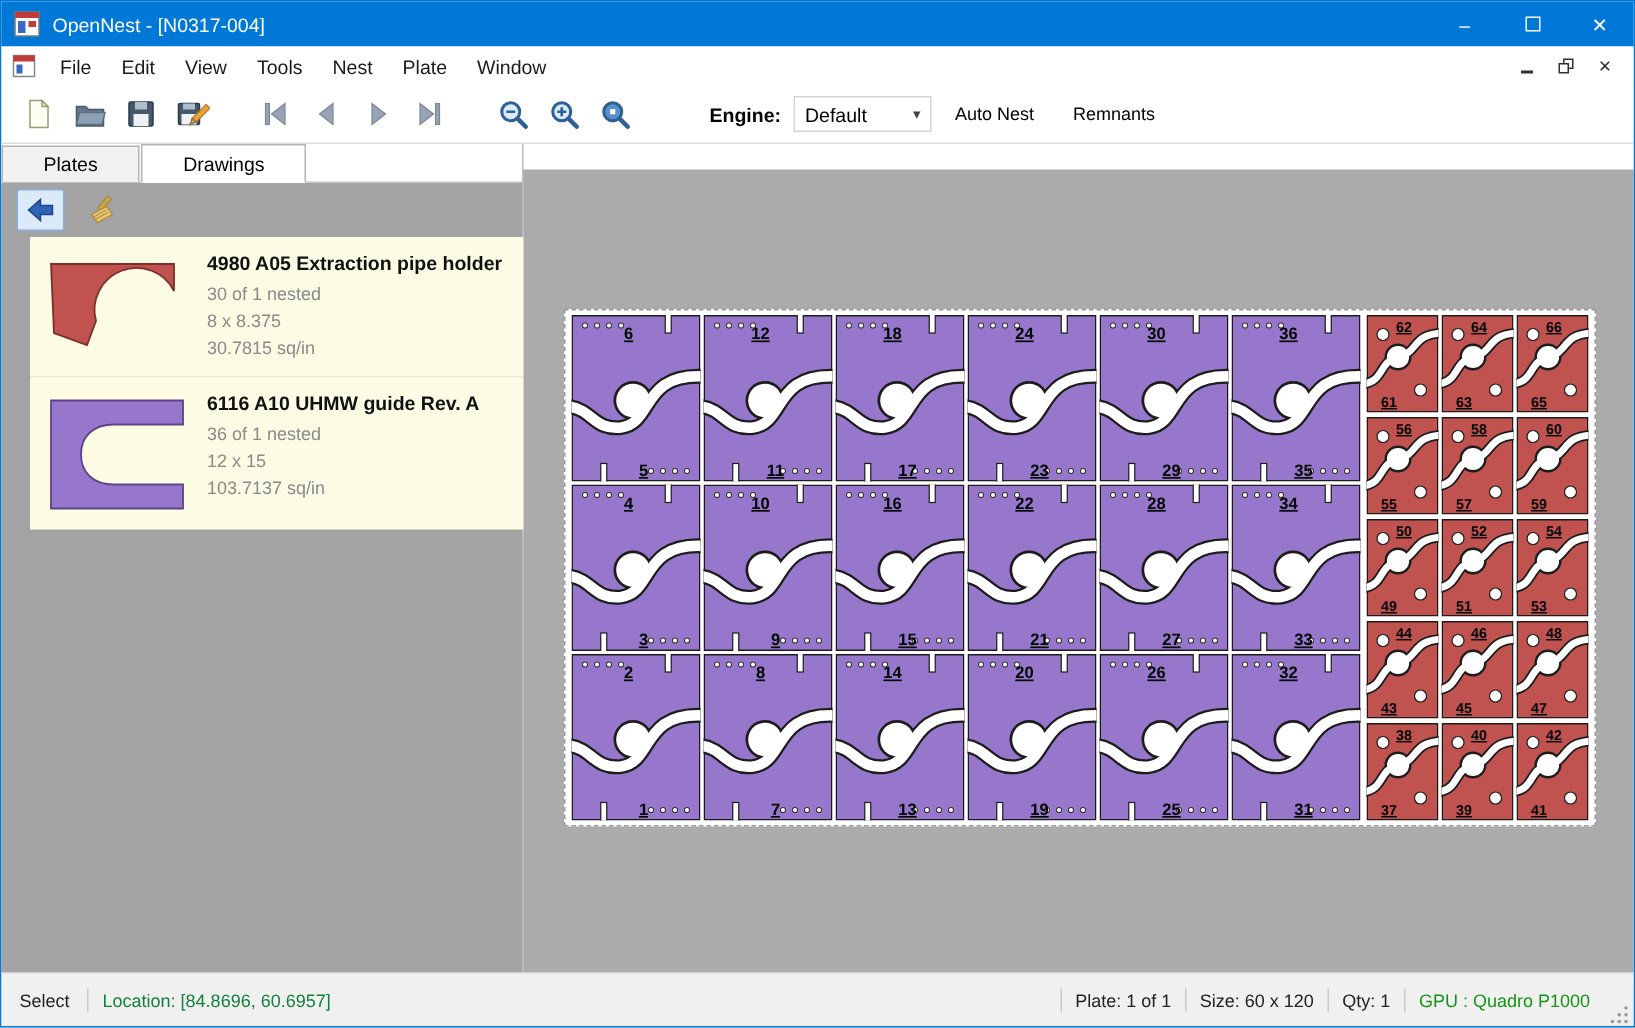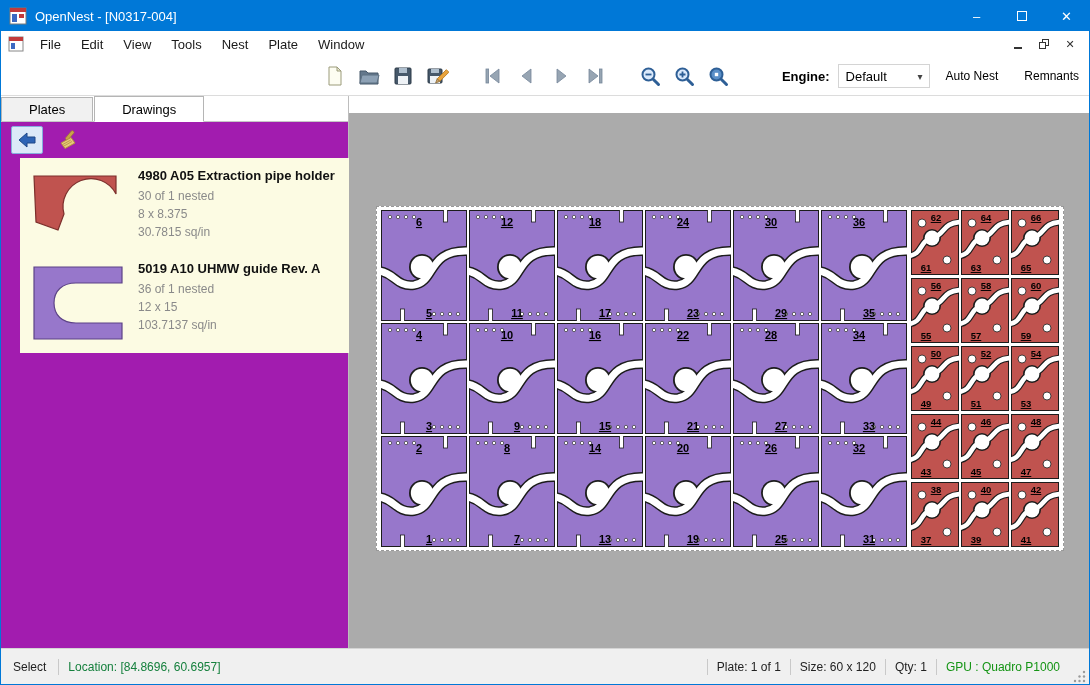--- a/index.html
+++ b/index.html
@@ -26,32 +26,32 @@
   .menu-item { padding:20px 10px; cursor:default; }
   .mdi-controls { margin-left:auto; display:flex; align-items:center; gap:4px; padding-right:8px; }
   .mdi-btn { width:22px; height:18px; display:flex; align-items:center; justify-content:center; color:#333; font-size:11px; }
   .mdi-min-glyph { width:8px; height:0; border-bottom:2px solid #333; margin-top:8px; }
   .mdi-restore-glyph { position:relative; width:10px; height:10px; }
   .mdi-restore-glyph i { position:absolute; width:7px; height:7px; border:1px solid #333; background:#fff; display:block; }
   .mdi-restore-glyph i:first-child { top:0; right:0; }
   .mdi-restore-glyph i:last-child { bottom:0; left:0; }
 
   
-  .toolbar { height:39px; background:#fff; border-bottom:1px solid #dcdcdc; display:flex; align-items:center; padding-left:8px;justify-content:flex-end; }
+  .toolbar { height:39px; background:#fff; border-bottom:1px solid #dcdcdc; display:flex; align-items:center; padding-left:8px; }
   .tb-btn { width:34px; height:32px; display:flex; align-items:center; justify-content:center; border-radius:2px; }
   .tb-group-gap { width:22px; }
   .engine-label { font-size:13px; font-weight:bold; margin:0 8px 0 46px; }
   .engine-combo { width:92px; height:24px; border:1px solid #d4d4d4; background:#fff; display:flex; align-items:center; font-size:13px; padding-left:7px;gap:28px; }
   .engine-combo .arrow { margin-left:auto; padding-right:6px; font-size:10px; color:#444; }
   .tb-text-btn { font-size:12px; padding:6px 10px; margin-left:6px; }
 
   
   .main { position:absolute; top:95px; left:0; right:0; bottom:25px; }
 
-  .left-panel { position:absolute; left:0; top:0; width:348px; height:100%; background:#a21caf; border-right:1px solid #bdbdbd; }
+  .left-panel { position:absolute; left:0; top:0; width:348px; height:100%; background:#a3a3a3; border-right:1px solid #bdbdbd; }
   .tab-row { height:26px; display:flex; align-items:flex-end; background:#fff; border-bottom:1px solid #c6c6c6; padding-left:0; }
   .tab { height:24px; padding:0 27px; display:flex; align-items:center; font-size:13px; background:#f1f1f1; border:1px solid #b5b5b5; border-bottom:none; margin-right:1px; cursor:default; }
   .tab.active { background:#fff; height:26px; margin-bottom:-1px; border-bottom:1px solid #fff; position:relative; z-index:2; }
   .panel-toolbar { height:36px; display:flex; align-items:center; gap:8px; padding:0 10px; }
   .pt-btn { width:32px; height:28px; display:flex; align-items:center; justify-content:center; border-radius:2px; }
   .pt-btn.selected { background:#dce9f8; border:1px solid #86aede; }
 
   .drawing-list { width:100%;margin-left:19px; }
   .drawing-item { display:flex; background:#fcfbe3; padding:8px 8px 10px 10px; cursor:default; }
   .thumb-box { width:98px; min-width:98px; display:flex; align-items:flex-start; justify-content:flex-start; padding-top:4px; }
@@ -259,21 +259,21 @@
           </div>
         </div>
 
         <div class="drawing-item">
           <div class="thumb-box">
             <svg width="96" height="80" viewBox="0 0 96 80">
               <path d="M4 4 H92 V20 H46 C32 20 24 28 24 40 C24 52 32 60 46 60 H92 V76 H4 Z" stroke="#5d4387" stroke-width="1.2" fill="#9777CB"></path>
             </svg>
           </div>
           <div class="item-text">
-            <div class="item-title">5019 A10 UHMW guide Rev. A</div>
+            <div class="item-title">6116 A10 UHMW guide Rev. A</div>
             <div class="item-line">36 of 1 nested</div>
             <div class="item-line">12 x 15</div>
             <div class="item-line">103.7137 sq/in</div>
           </div>
         </div>
       </div>
     </div>
 
     <div class="canvas">
       <div class="canvas-white-top"></div>

